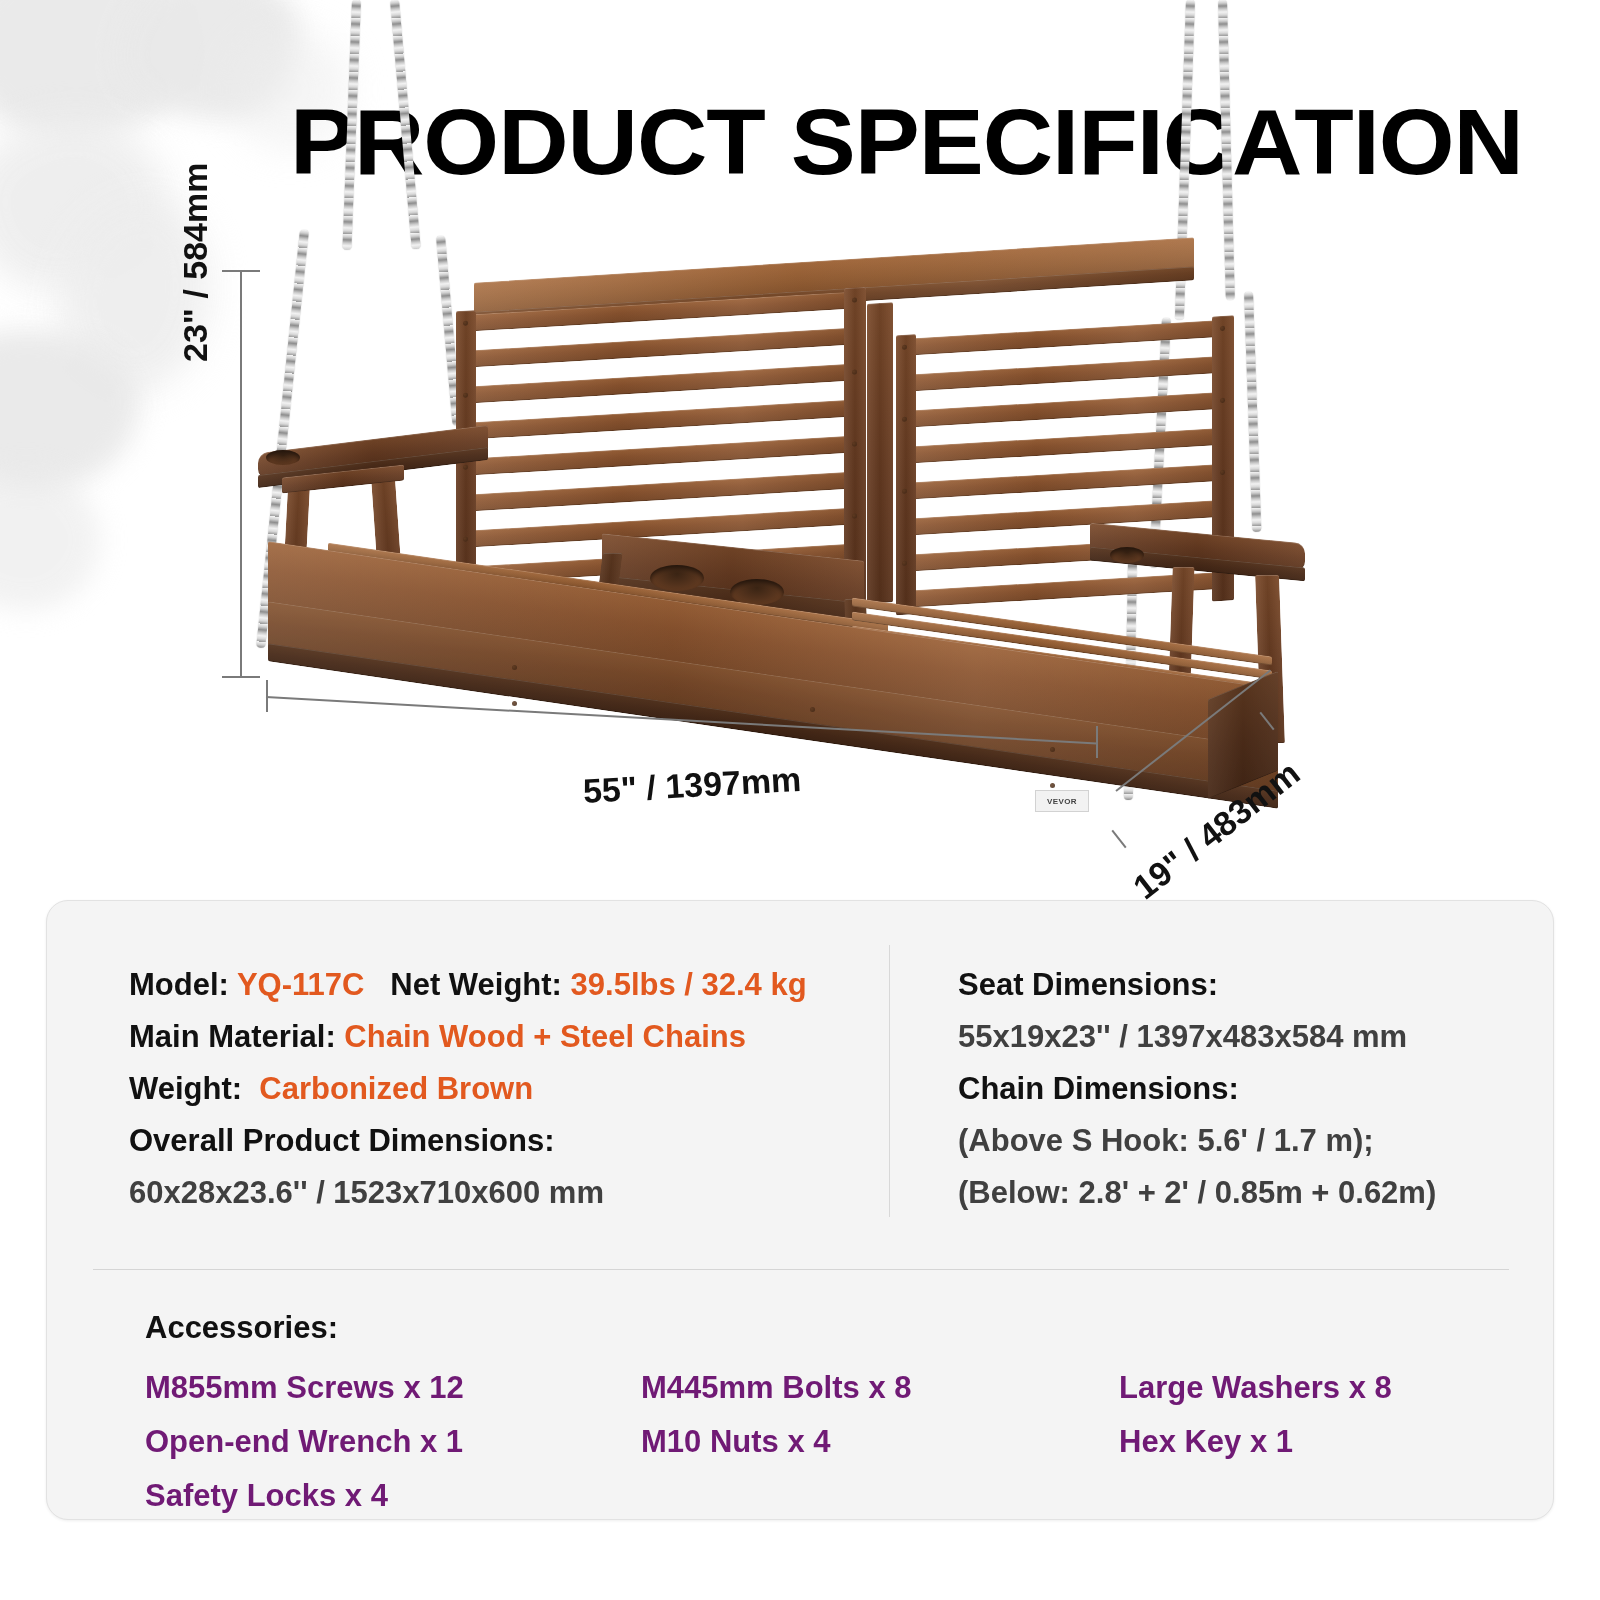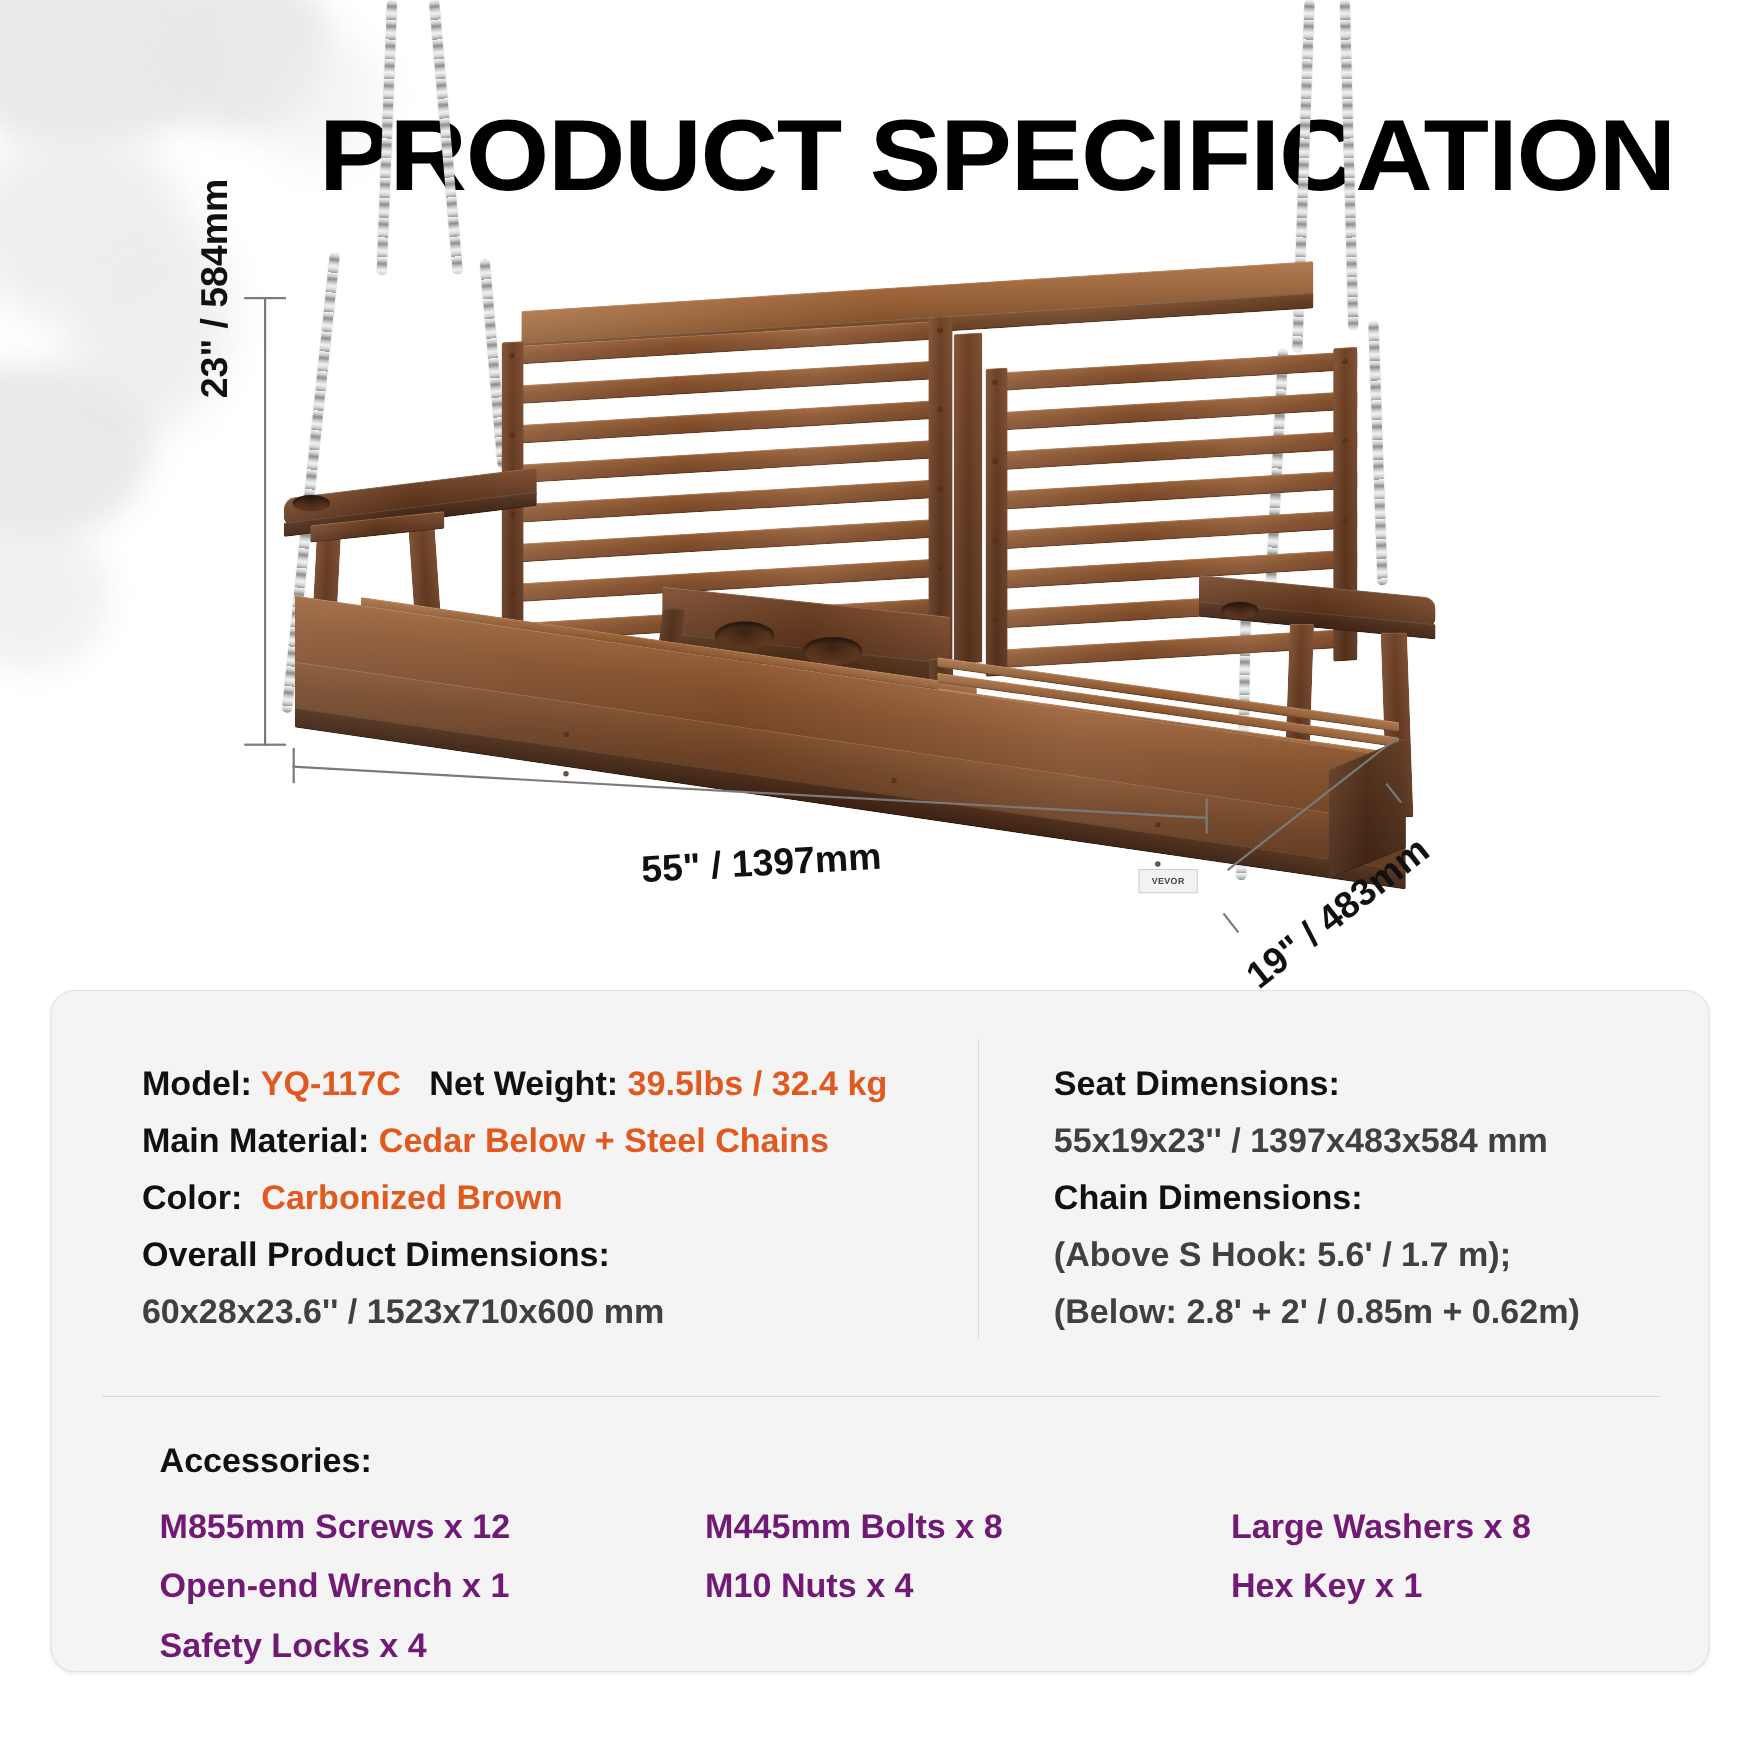--- a/index.html
+++ b/index.html
@@ -258,24 +258,24 @@
 
     <div id="spec-left">
       <div class="spec-line">
         <span>Model:</span>
         <span class="val">YQ-117C</span>
         &nbsp;&nbsp;<span>Net Weight:</span>
         <span class="val">39.5lbs / 32.4 kg</span>
       </div>
       <div class="spec-line">
         <span>Main Material:</span>
-        <span class="val">Cedar Below + Steel Chains</span>
+        <span class="val">Chain Wood + Steel Chains</span>
       </div>
       <div class="spec-line">
-        <span>Color:</span>
+        <span>Weight:</span>
         &nbsp;<span class="val">Carbonized Brown</span>
       </div>
       <div class="spec-line">Overall Product Dimensions:</div>
       <div class="valline">60x28x23.6'' / 1523x710x600 mm</div>
     </div>
 
     <div id="col-divider"></div>
 
     <div id="spec-right">
       <div class="spec-line">Seat Dimensions:</div>

